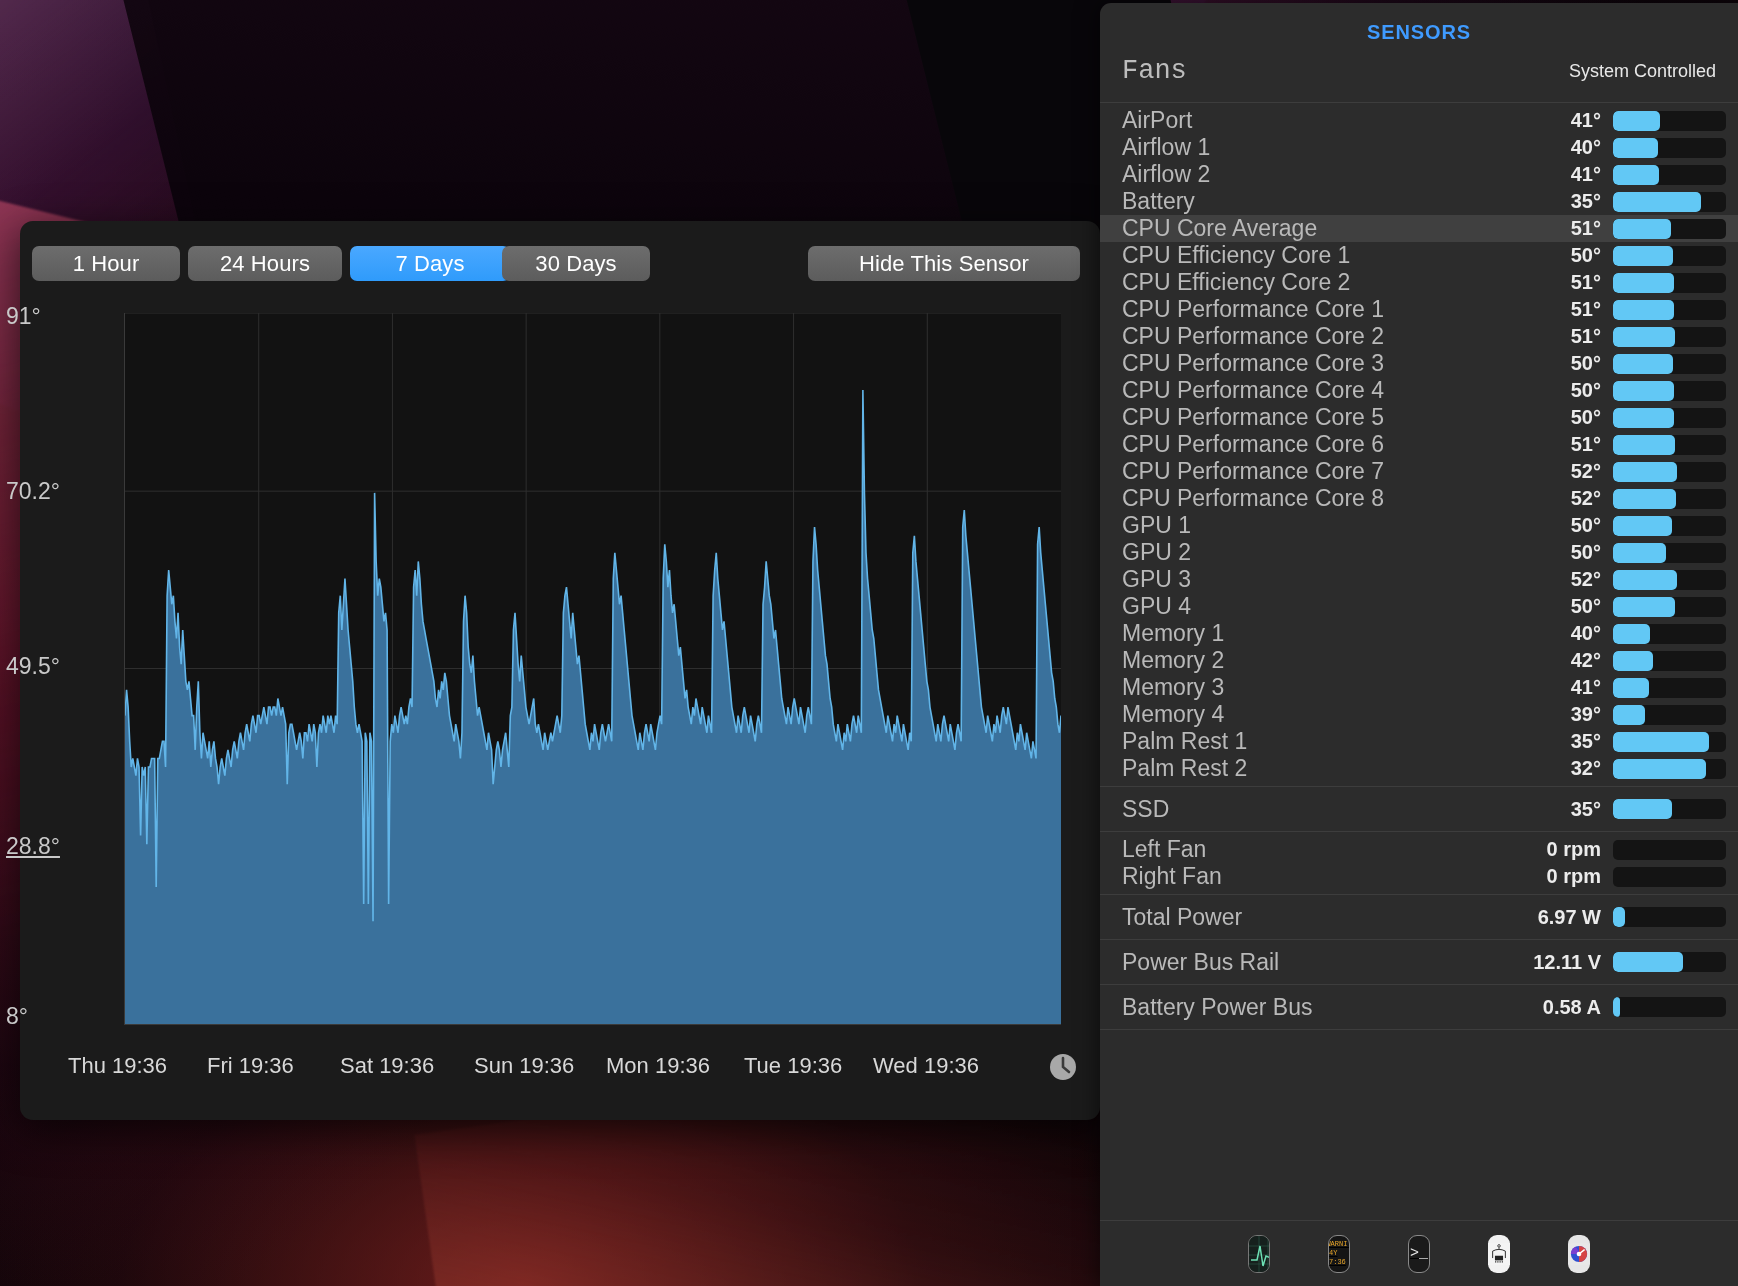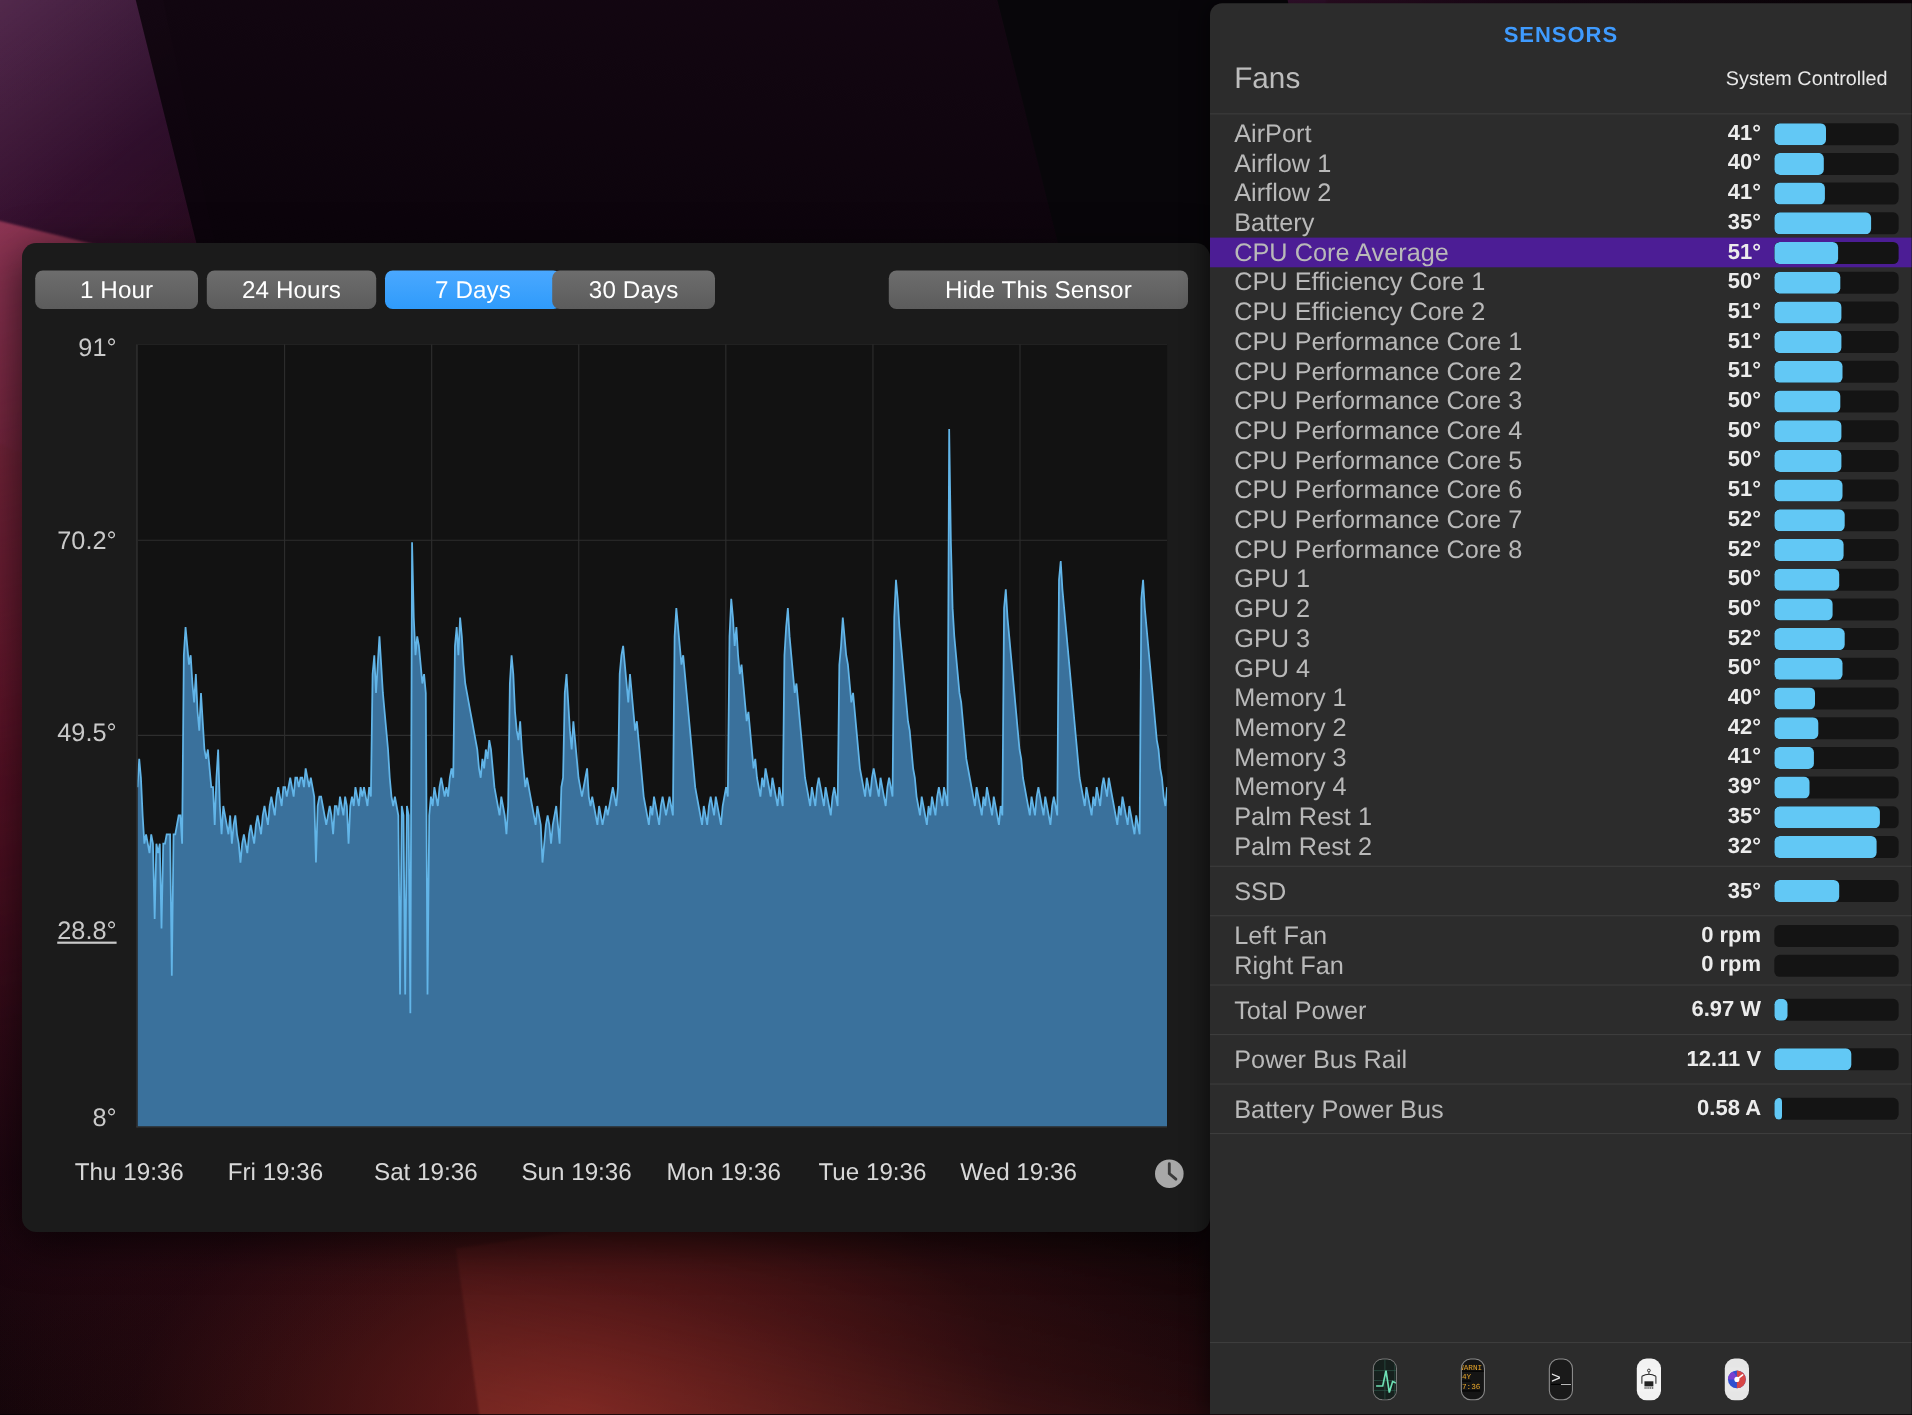--- a/index.html
+++ b/index.html
@@ -67,49 +67,49 @@
   #btn-hide   { left:808px; width:272px; }
 
   
   #plot-area {
     position:absolute; left:124px; top:313px; width:937px; height:712px;
     background:#121212;
     border-left:1px solid #3a3a3a;
     border-bottom:1px solid #3a3a3a;
   }
   #plot-svg { position:absolute; inset:0; width:100%; height:100%; display:block; }
-  .ytick { position:absolute; color:#c9c9c9; font-size:23px; text-align:right; width:100px; left:0px; }
+  .ytick { position:absolute; color:#c9c9c9; font-size:23px; text-align:left; width:100px; left:0px; }
   .xtick { position:absolute; color:#d8d8d8; font-size:22px; top:1053px; }
 
   #clock-icon { position:absolute; left:1048px; top:1052px; width:30px; height:30px; }
 
   
   #sensors-panel {
     position:absolute; left:1100px; top:3px; width:638px; height:1283px;
     background:#2c2c2c; border-radius:11px 0 0 0;
     overflow:hidden;
     box-shadow:-2px 0 22px rgba(0,0,0,0.55);
   }
   #sensors-title {
     text-align:center; color:#3f9bff; font-size:20px; font-weight:bold;
     letter-spacing:0.9px; padding-top:18px;
   }
   #fans-row {
     display:flex; justify-content:space-between; align-items:center;
     padding:12px 22px 16px 22px;
     border-bottom:1px solid #3d3d3d;
   }
-  #fans-row .lbl { color:#bdbdbd; font-size:27px; }
+  #fans-row .lbl { color:#bdbdbd; font-size:27px;font-family:Liberation Mono, monospace; }
   #fans-row .val { color:#e8e8e8; font-size:18px; font-weight:normal; }
 
   .sensor-group { border-bottom:1px solid #3d3d3d; padding:4px 0; }
   .sensor-row {
     display:flex; align-items:center; height:27px; padding:0 12px 0 22px;
   }
-  .sensor-row.selected { background:#4c1d95; }
+  .sensor-row.selected { background:#404040; }
   .sensor-row .s-name { color:#b9b9b9; font-size:23px; flex:1 1 auto; white-space:nowrap; }
   .sensor-row .s-val {
     color:#ececec; font-size:20px; font-weight:bold;
     text-align:right; width:128px; padding-right:12px; white-space:nowrap;
   }
   .bar-track {
     width:113px; height:20px; background:#141414; border-radius:5px; overflow:hidden; flex:0 0 auto;
   }
   .bar-fill { height:100%; background:#62c8f5; border-radius:5px; }
 

